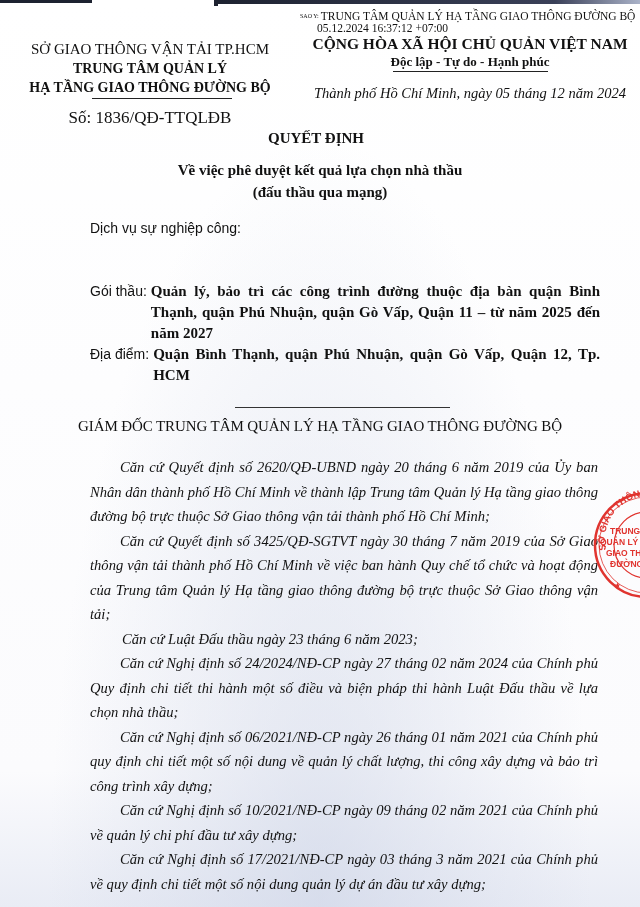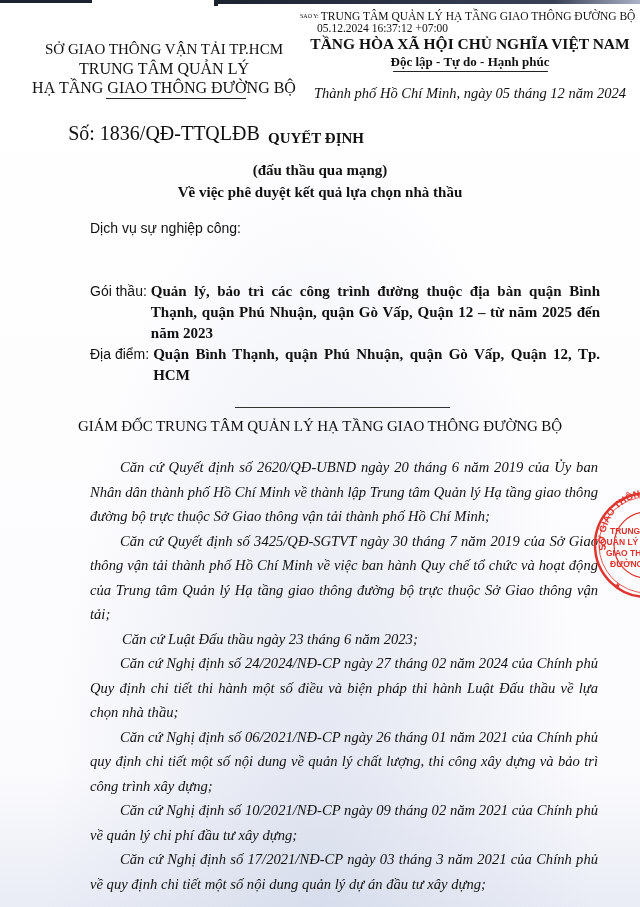--- a/index.html
+++ b/index.html
@@ -13,25 +13,25 @@
     position:absolute; left:0; top:0; width:640px; height:907px;
     background:
       radial-gradient(ellipse at 50% 100%, rgba(200,208,228,0.55) 0%, rgba(255,255,255,0) 60%),
       linear-gradient(180deg, #ffffff 0%, #fbfbfd 85%, #e9ecf5 100%);
   }
   .top-bar-left { position:absolute; left:0; top:0; width:92px; height:3px; background:#1d2230; }
   .top-bar-right { position:absolute; left:214px; top:0; width:426px; height:4px; background:linear-gradient(90deg,#1d2230 0%, #3a4058 80%, #aab2c8 100%); }
   .top-bar-gap { position:absolute; left:214px; top:0; width:4px; height:6px; background:#1d2230; }
 
   
-  .hdr-left { position:absolute; left:14px; top:40px; width:300px; text-align:center; }
+  .hdr-left { position:absolute; left:0; top:40px; width:300px; text-align:center; }
   .hdr-left .l1 { font-size:15px; line-height:19px; }
-  .hdr-left .l2, .hdr-left .l3 { font-size:16px; font-weight:normal; line-height:19px; }
+  .hdr-left .l2, .hdr-left .l3 { font-size:14px; font-weight:bold; line-height:19px; }
   .hdr-left .rule { width:140px; height:1px; background:#222; margin:1px auto 0 auto; position:relative; left:12px; }
-  .hdr-left .num { font-size:20px; margin-top:23px; }
+  .hdr-left .num { font-size:17px; margin-top:9px; }
 
   
   .sao-y { position:absolute; left:300px; top:10px; font-size:11.5px; line-height:12px; font-family:"Liberation Serif", serif; }
   .sao-y .tag { font-size:6px; vertical-align:top; margin-right:2px; }
   .sao-y .ts { padding-left:17px; }
   .hdr-right { position:absolute; left:300px; top:34px; width:340px; text-align:center; }
   .hdr-right .l1 { font-size:15.5px; font-weight:bold; line-height:19px; }
   .hdr-right .l2 { font-size:13px; font-weight:bold; line-height:18px; }
   .hdr-right .rule { width:155px; height:1px; background:#222; margin:0 auto; }
   .hdr-right .date { font-size:14.5px; font-style:italic; margin-top:13px; }
@@ -72,41 +72,41 @@
   <div class="rule"></div>
   <div class="num">Số: 1836/QĐ-TTQLĐB</div>
 </div>
 
 <div class="sao-y">
   <div><span class="tag">SAO Y:</span><span>TRUNG TÂM QUẢN LÝ HẠ TẦNG GIAO THÔNG ĐƯỜNG BỘ</span></div>
   <div class="ts">05.12.2024 16:37:12 +07:00</div>
 </div>
 
 <div class="hdr-right">
-  <div class="l1">TẦNG HÒA XÃ HỘI CHỦ NGHĨA VIỆT NAM</div>
+  <div class="l1">CỘNG HÒA XÃ HỘI CHỦ QUẢN VIỆT NAM</div>
   <div class="l2">Độc lập - Tự do - Hạnh phúc</div>
   <div class="rule"></div>
   <div class="date">Thành phố Hồ Chí Minh, ngày 05 tháng 12 năm 2024</div>
 </div>
 
 <div class="title">QUYẾT ĐỊNH</div>
 <div class="subtitle">
+  <div>Về việc phê duyệt kết quả lựa chọn nhà thầu</div>
   <div>(đấu thầu qua mạng)</div>
-  <div>Về việc phê duyệt kết quả lựa chọn nhà thầu</div>
 </div>
 
 <div class="meta" style="top:218px;">
   <div class="row">
     <span class="lbl">Dịch vụ sự nghiệp công:</span>
   </div>
 </div>
 <div class="meta" style="top:281px;">
   <div class="row">
     <span class="lbl">Gói thầu:</span>
-    <span class="val">Quản lý, bảo trì các công trình đường thuộc địa bàn quận Bình Thạnh, quận Phú Nhuận, quận Gò Vấp, Quận 12 – từ năm 2025 đến năm 2023</span>
+    <span class="val">Quản lý, bảo trì các công trình đường thuộc địa bàn quận Bình Thạnh, quận Phú Nhuận, quận Gò Vấp, Quận 11 – từ năm 2025 đến năm 2027</span>
   </div>
 </div>
 <div class="meta" style="top:344px;">
   <div class="row">
     <span class="lbl">Địa điểm:</span>
     <span class="val">Quận Bình Thạnh, quận Phú Nhuận, quận Gò Vấp, Quận 12, Tp. HCM</span>
   </div>
 </div>
 
 <div class="sep-rule"></div>

